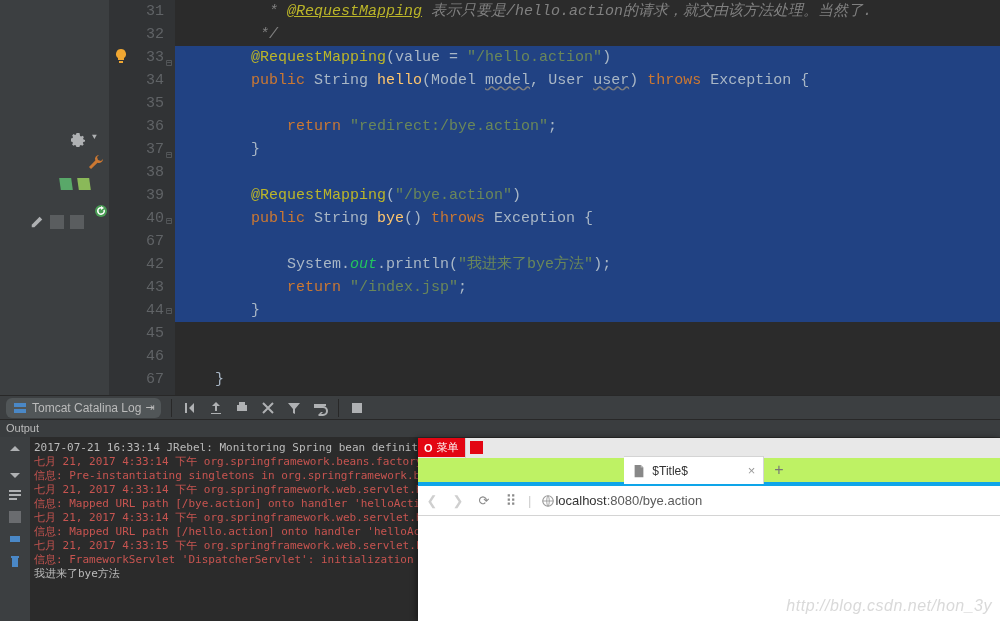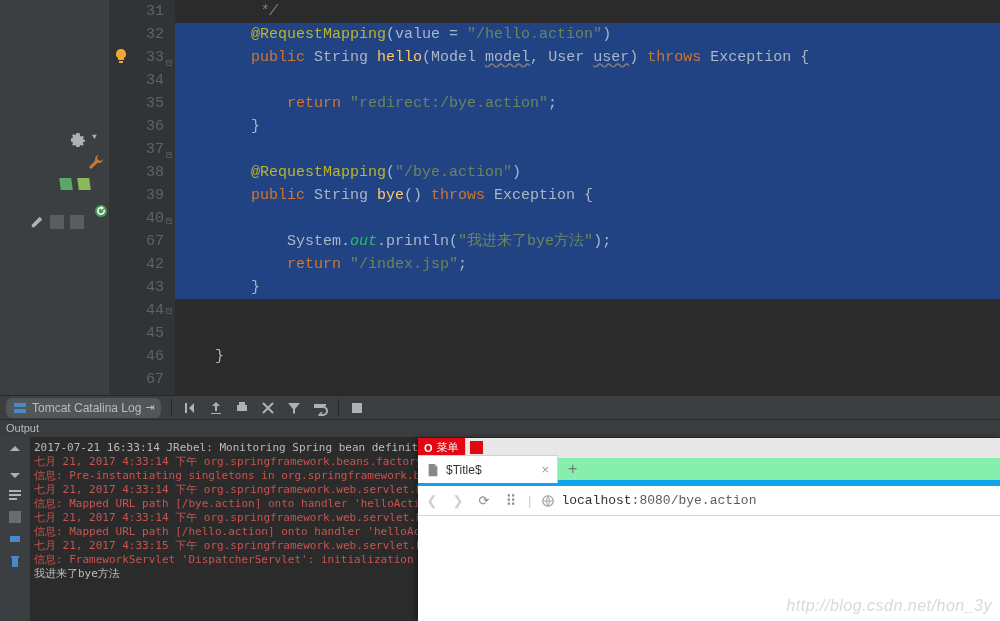--- a/index.html
+++ b/index.html
@@ -87,33 +87,33 @@
 .browser {
   position: absolute; left: 418px; top: 438px;
   width: 582px; height: 183px; background: #ffffff;
   box-shadow: -2px 0 6px rgba(0,0,0,0.4);
   font-family: "Microsoft YaHei", Arial, sans-serif;
 }
 .opera-bar{height:20px;background:#e8e8e8;display:flex;align-items:flex-start;}
 .opera-badge{background:#e30613;color:#fff;font-size:11px;padding:2px 6px;display:flex;align-items:center;gap:4px;}
 .opera-sep{width:1px;height:20px;background:#d0d0d0;}
 .opera-flag2{width:13px;height:13px;background:#e30613;margin:3px 4px;}
-.tabbar{height:28px;background:#86efac;display:flex;align-items:center;border-bottom:6px solid #0ea5e9;}
+.tabbar{height:28px;background:#bef264;display:flex;align-items:center;border-bottom:4px solid #0ea5e9;justify-content:center;}
 .tab {
   background:#fff;height:28px;display:flex;align-items:center;
   padding:0 8px;gap:6px;border-right:1px solid #d4d4d4;min-width:140px;
   font-size:12px;color:#333;border-top:1px solid #d4d4d4;
 }
 .tab-icon{width:14px;height:14px;fill:#6b6b6b;}
 .tab-close{color:#999;font-size:13px;margin-left:auto;}
 .tab-plus{color:#777;font-size:16px;padding:0 10px;}
 .addrbar{height:30px;background:#fff;border-bottom:1px solid #d4d4d4;display:flex;align-items:center;padding:0 6px;gap:10px;font-size:13px;color:#7a7a7a;}
 .nav-btn{width:16px;height:16px;display:flex;align-items:center;justify-content:center;color:#8a8a8a;}
 .nav-btn.disabled{color:#cfcfcf;}
-.addr-input{flex:1;display:flex;align-items:center;gap:6px;font-size:13px;color:#5a5a5a;font-family:Liberation Mono, monospace;}
+.addr-input{flex:1;display:flex;align-items:center;font-size:13px;color:#5a5a5a;font-family:Liberation Sans, sans-serif;}
 .page-content{padding:10px;font-size:13px;color:#222;}
 .watermark{position:absolute;right:8px;bottom:6px;color:rgba(180,180,180,0.5);font-size:16px;font-family:Arial,sans-serif;letter-spacing:0.5px;font-style:italic;}
 </style>
 </head>
 <body>
 
 <div class="editor-area">
   <div class="left-gutter">
     <div class="tool-row r1">
       <svg class="tool-icon gear-svg" viewBox="0 0 16 16">
@@ -167,20 +167,21 @@
           <path fill="#fff" d="M8 4a4 4 0 103.7 2.5l-1.4.8A2.4 2.4 0 118 5.6V7l3-2-3-2v1z"></path>
         </svg>
       <span class="fold f1">⊟</span>
       <span class="fold f2">⊟</span>
       <span class="fold f3">⊟</span>
       <span class="fold f4">⊟</span>
     </div>
   </div>
 
   <div class="code">
+    <div class="code-line"><span class="c-comment">         </span><span class="c-comment"> * </span><span class="c-anno-u">@RequestMapping</span><span class="c-comment"> 表示只要是/hello.action的请求，就交由该方法处理。当然了.</span></div>
     <div class="code-line"><span class="c-comment">        </span><span class="c-comment"> */</span></div>
     <div class="code-line sel"><span class="c-text">        </span><span class="c-anno">@RequestMapping</span><span class="c-text">(</span><span class="c-text">value </span><span class="c-text">= </span><span class="c-str">"/hello.action"</span><span class="c-text">)</span></div>
     <div class="code-line sel"><span class="c-text">        </span><span class="c-kw">public </span><span class="c-text">String </span><span class="c-method">hello</span><span class="c-text">(</span><span class="c-text">Model </span><span class="c-param-u">model</span><span class="c-text">, </span><span class="c-text">User </span><span class="c-param-u">user</span><span class="c-text">) </span><span class="c-kw">throws </span><span class="c-text">Exception {</span></div>
     <div class="code-line sel"></div>
     <div class="code-line sel"><span class="c-text">            </span><span class="c-kw">return </span><span class="c-str">"redirect:/bye.action"</span><span class="c-text">;</span></div>
     <div class="code-line sel"><span class="c-text">        </span><span class="c-text">}</span></div>
     <div class="code-line sel"></div>
     <div class="code-line sel"><span class="c-text">        </span><span class="c-anno">@RequestMapping</span><span class="c-text">(</span><span class="c-str">"/bye.action"</span><span class="c-text">)</span></div>
     <div class="code-line sel"><span class="c-text">        </span><span class="c-kw">public </span><span class="c-text">String </span><span class="c-method">bye</span><span class="c-text">() </span><span class="c-kw">throws </span><span class="c-text">Exception {</span></div>
     <div class="code-line sel"></div>

